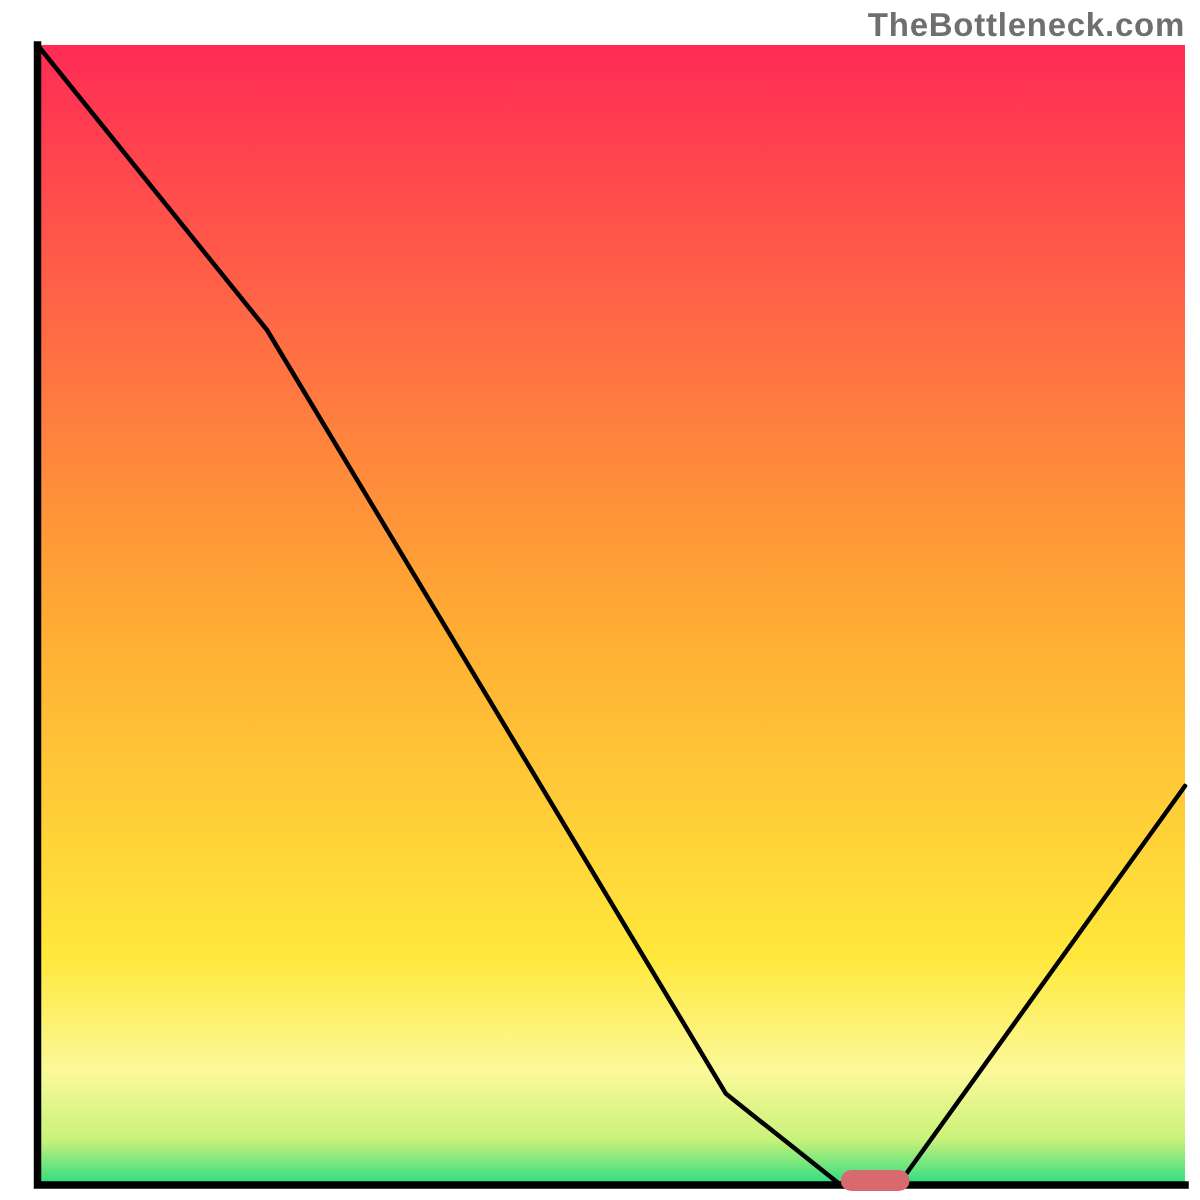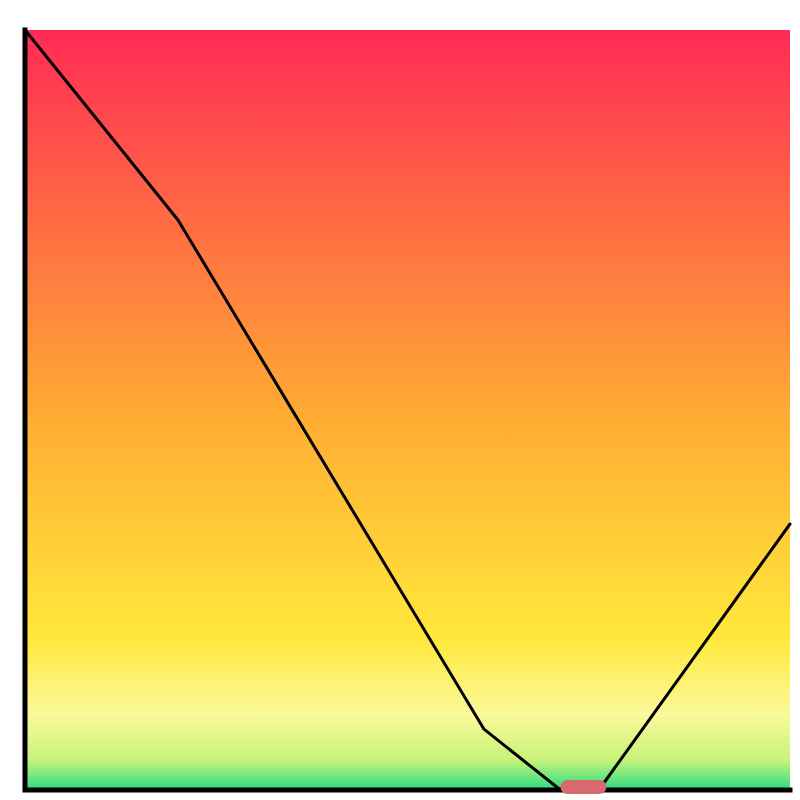--- a/index.html
+++ b/index.html
@@ -29,20 +29,21 @@
   svg.plot {
     position: absolute;
     top: 0;
     left: 0;
   }
 </style>
 </head>
 <body>
 
 <div class="stage">
+  <div class="watermark">TheBottleneck.com</div>
 
   <svg class="plot" width="800" height="800" viewBox="0 0 800 800">
     <defs>
       <linearGradient id="bg-grad" x1="0" y1="0" x2="0" y2="1">
           <stop offset="0%" stop-color="#ff2b55"></stop>
           <stop offset="50%" stop-color="#ffaa33"></stop>
           <stop offset="80%" stop-color="#ffe83b"></stop>
           <stop offset="90%" stop-color="#fbf99a"></stop>
           <stop offset="96%" stop-color="#c9f27a"></stop>
           <stop offset="100%" stop-color="#2bdc82"></stop>

